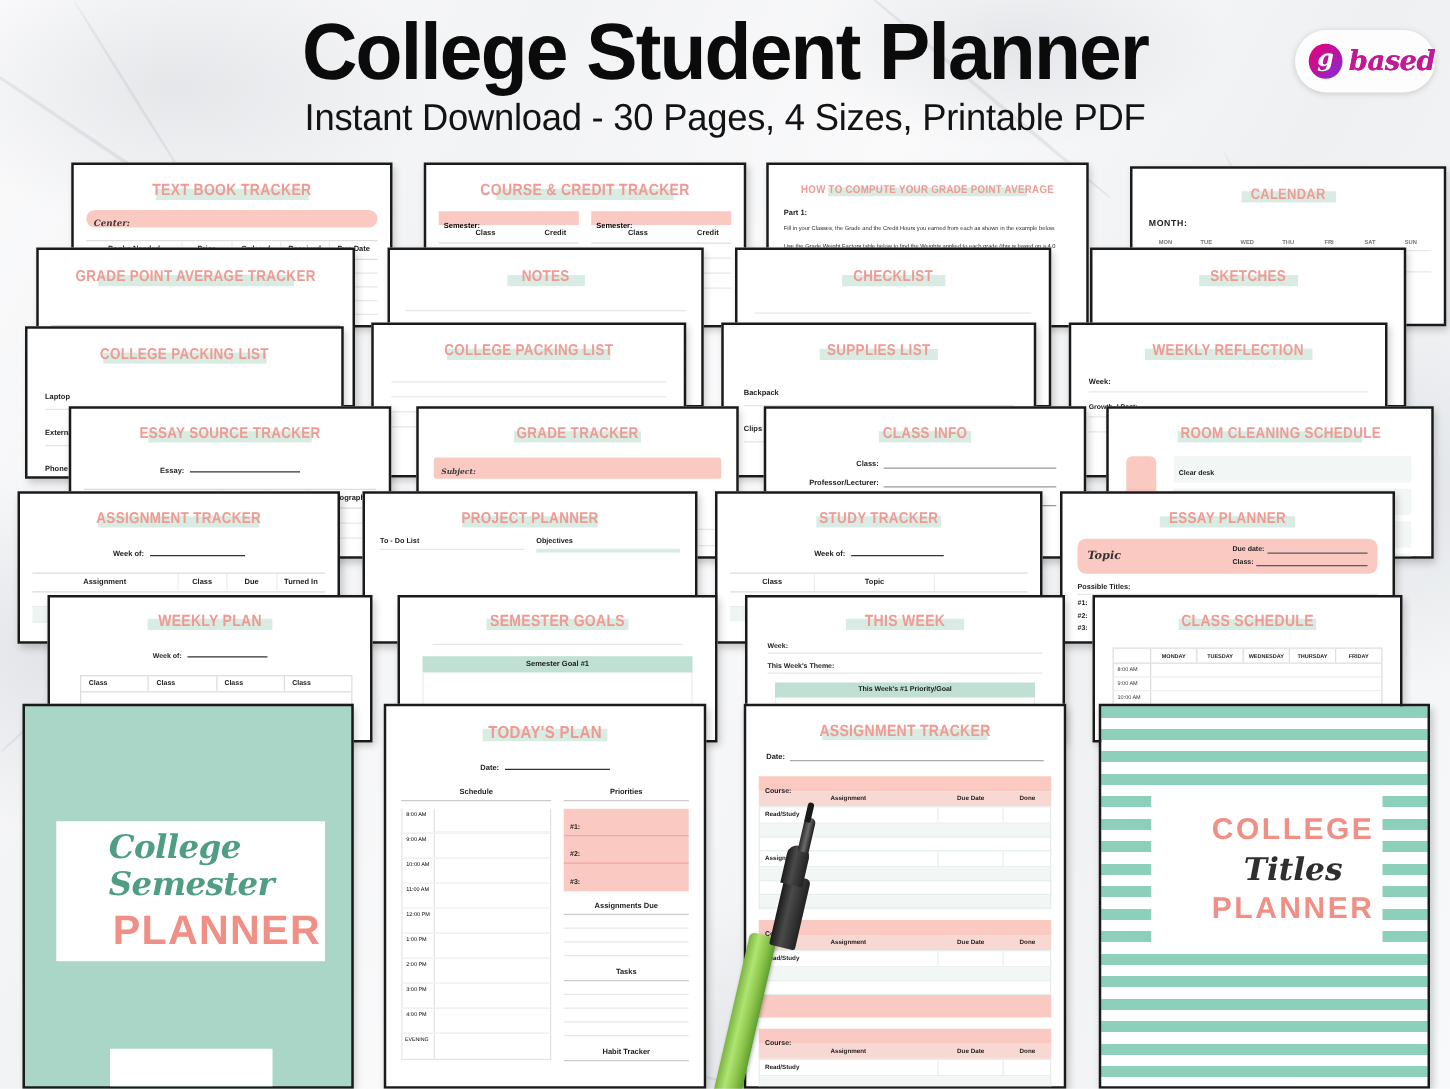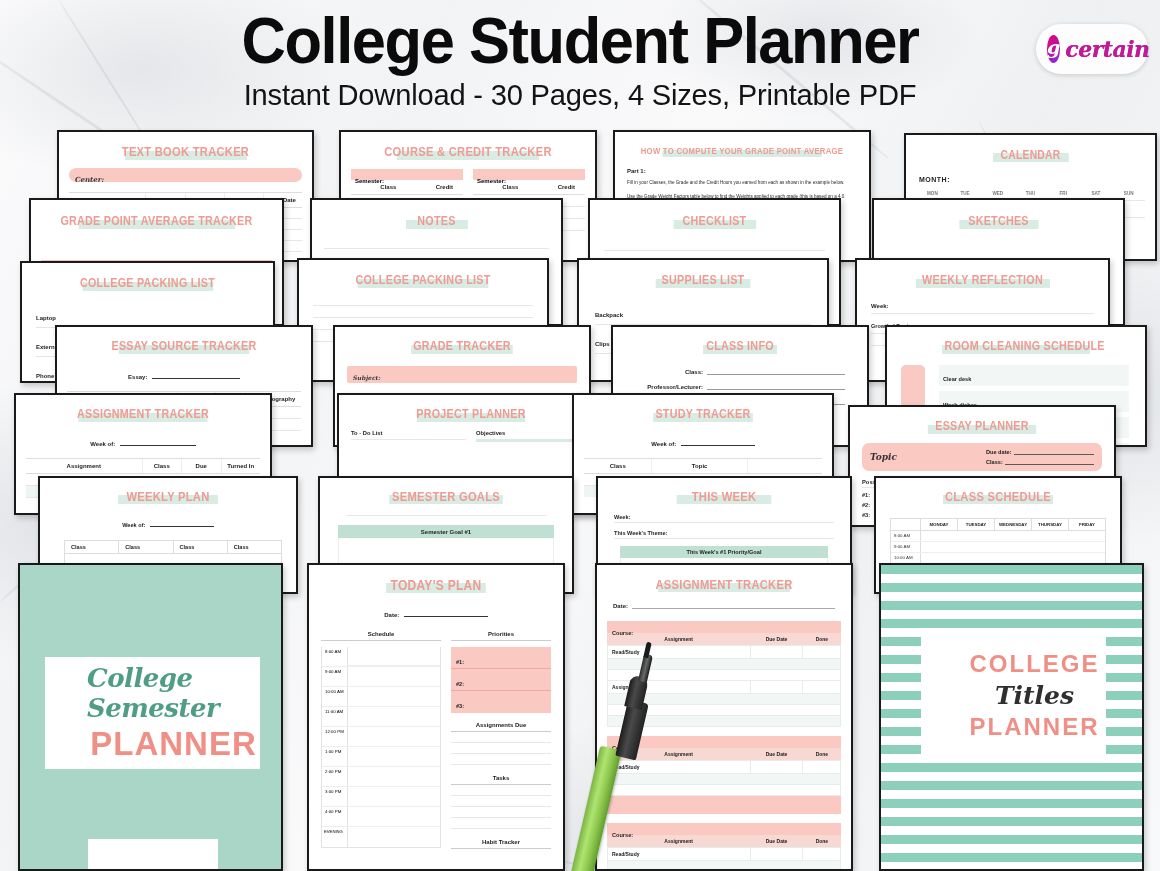--- a/index.html
+++ b/index.html
@@ -131,21 +131,21 @@
 <div class="vein" style="left:980px;top:120px;width:300px;height:3px;transform:rotate(62deg);"></div>
 <div class="vein" style="left:0px;top:600px;width:240px;height:2.5px;transform:rotate(-42deg);"></div>
 <div class="vein" style="left:1040px;top:520px;width:260px;height:2.5px;transform:rotate(72deg);"></div>
 <div class="vein" style="left:420px;top:830px;width:300px;height:2px;transform:rotate(12deg);"></div>
 
 <div class="header">
   <div class="main-title">College Student Planner</div>
   <div class="sub-title">Instant Download - 30 Pages, 4 Sizes, Printable PDF</div>
   <div class="logo-badge">
     <div class="logo-mark">g</div>
-    <div class="logo-text">certain</div>
+    <div class="logo-text">based</div>
   </div>
 </div>
 
 <div class="sheet" style="left:57px;top:130px;width:257px;height:132px;">
   <div class="ph" style="font-size:13px;margin-top:12px;">
     <span class="hl" style="width:142px;height:9px;top:7px;"></span>
     <span class="t">TEXT BOOK TRACKER</span>
   </div>
   <div class="pinkbar" style="margin:9px 10px 0;height:14px;border-radius:7px;">
     <span class="script" style="font-size:7px;color:#3a3a3a;margin-left:6px;line-height:14px;display:inline-block;">Center:</span>
@@ -442,21 +442,21 @@
     <div class="colhead" style="flex:1;font-size:6px;padding:4px 0;border-left:1px solid #eee;">Due</div>
     <div class="colhead" style="flex:1;font-size:6px;padding:4px 0;border-left:1px solid #eee;">Turned In</div>
   </div>
   <div style="margin:0 10px;">
     <div class="rule" style="margin-top:11px;"></div>
     <div style="height:11px;background:#eef5f2;"></div>
     <div class="rule"></div>
   </div>
 </div>
 
-<div class="sheet" style="left:290px;top:393px;width:268px;height:122px;margin-left:47px;">
+<div class="sheet" style="left:290px;top:393px;width:268px;height:122px;">
   <div class="ph" style="font-size:12.5px;margin-top:12px;">
     <span class="hl" style="width:126px;height:9px;top:6px;"></span>
     <span class="t">PROJECT PLANNER</span>
   </div>
   <div style="display:flex;margin:9px 12px 0;">
     <div style="flex:1;">
       <div class="lbl" style="font-size:5.8px;">To - Do List</div>
       <div class="rule" style="margin-top:3px;"></div>
     </div>
     <div style="flex:1;padding-left:10px;">
@@ -479,21 +479,21 @@
     <div class="colhead" style="flex:1;font-size:6px;padding:4px 0;">Class</div>
     <div class="colhead" style="flex:1.4;font-size:6px;padding:4px 0;border-left:1px solid #eee;">Topic</div>
     <div style="flex:1.1;border-left:1px solid #eee;"></div>
   </div>
   <div style="margin:0 10px;">
     <div class="rule" style="margin-top:11px;"></div>
     <div style="height:11px;background:#eef5f2;"></div>
   </div>
 </div>
 
-<div class="sheet" style="left:848px;top:393px;width:268px;height:122px;margin-top:12px;">
+<div class="sheet" style="left:848px;top:393px;width:268px;height:122px;">
   <div class="ph" style="font-size:12.5px;margin-top:12px;">
     <span class="hl" style="width:126px;height:9px;top:6px;"></span>
     <span class="t">ESSAY PLANNER</span>
   </div>
   <div class="pinkbar" style="margin:10px 12px 0;height:28px;border-radius:7px;display:flex;align-items:center;">
     <span class="script" style="font-size:9px;color:#333;margin-left:8px;flex:1;">Topic</span>
     <div style="width:116px;padding-right:8px;">
       <div style="display:flex;align-items:flex-end;margin-bottom:4px;">
         <span class="lbl" style="font-size:5.6px;">Due date:</span>
         <span style="flex:1;border-bottom:1px solid #5a5a5a;height:5px;margin-left:2px;"></span>

